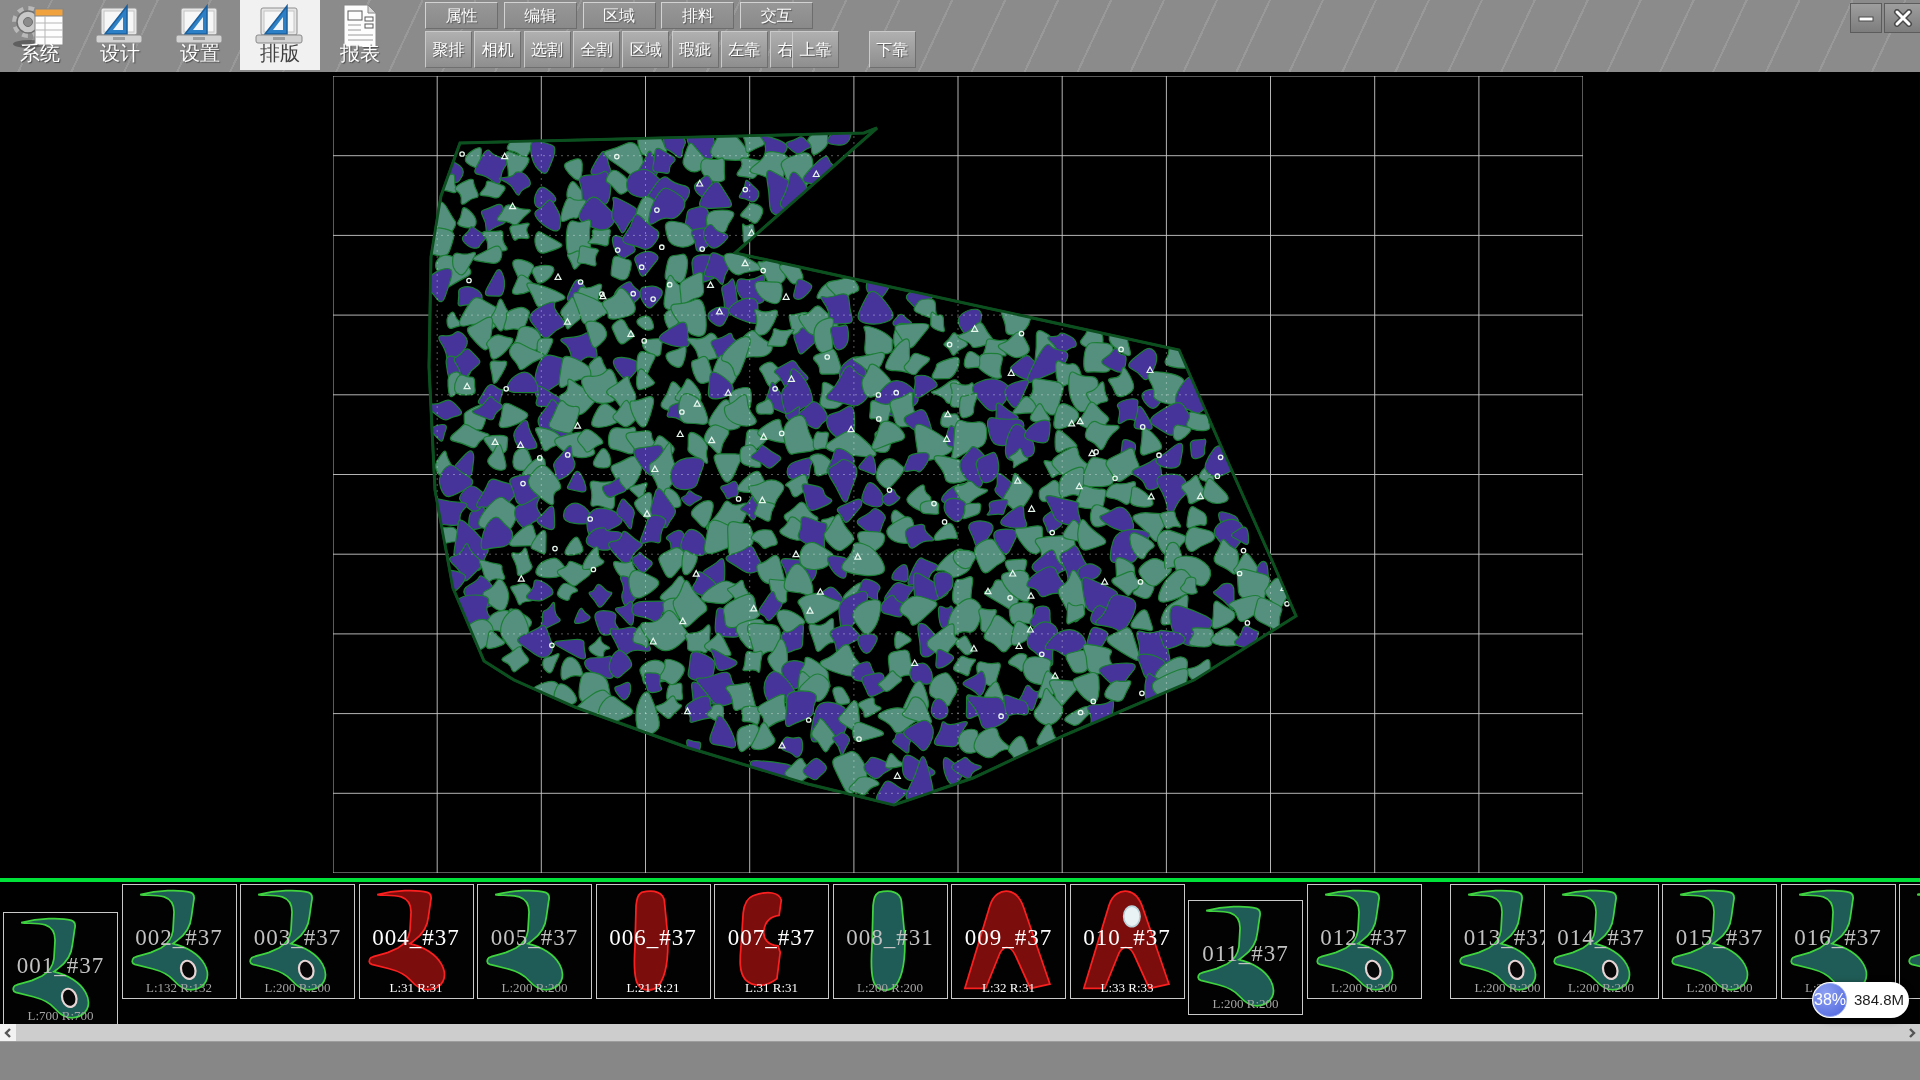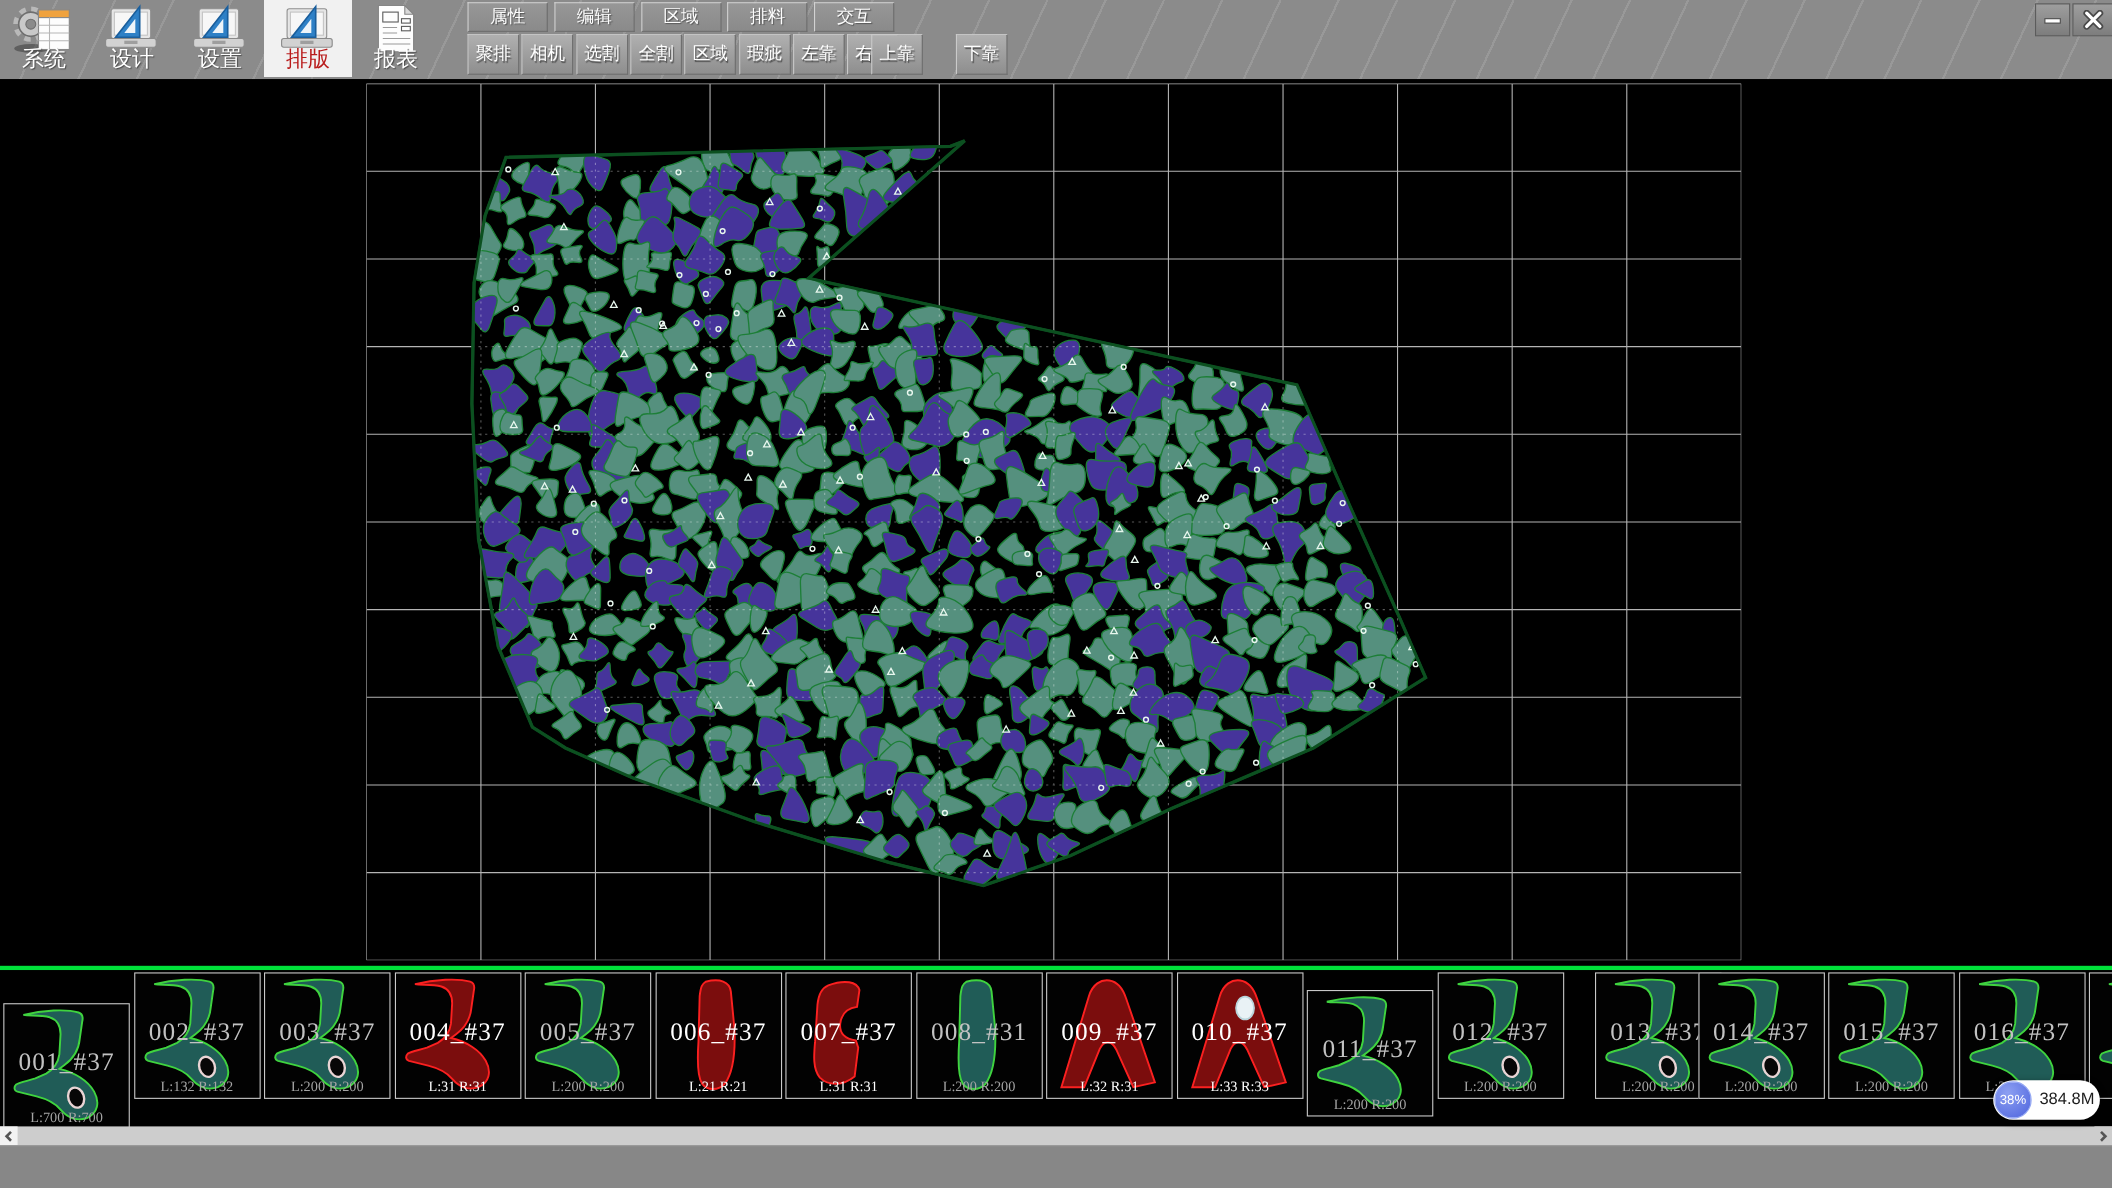--- a/index.html
+++ b/index.html
@@ -6,21 +6,21 @@
   body{width:1920px;height:1080px;overflow:hidden;background:#000;position:relative;
        font-family:"Liberation Sans",sans-serif;-webkit-font-smoothing:antialiased}
 
   
   .titlebar{position:absolute;left:0;top:0;width:1920px;height:72px;
     background:repeating-linear-gradient(115deg,rgba(255,255,255,0) 0 46px,rgba(255,255,255,.12) 46px 48px),#8b8b8b;}
   .app-btn{position:absolute;top:0;width:80px;height:70px;text-align:center}
   .app-btn.active{background:#f1f1f1}
   .app-icon{display:block;height:48px;padding-top:3px}
   .app-lbl{position:absolute;bottom:3px;left:0;right:0;font-size:20px;color:#fff;text-shadow:1px 1px 1px #4a4a4a}
-  .app-btn.active .app-lbl{color:#b91c1c;text-shadow:none}
+  .app-btn.active .app-lbl{color:#404040;text-shadow:none}
   .menu-tab{position:absolute;top:2px;width:71px;height:25px;line-height:25px;text-align:center;
     color:#fdfdfd;font-size:16px;text-shadow:1px 1px 1px #555;
     border:1px solid;border-color:#d2d2d2 #6d6d6d #6d6d6d #d2d2d2;background:linear-gradient(#979797,#8a8a8a)}
   .tool-btn{position:absolute;top:31px;width:45px;height:35px;line-height:35px;text-align:center;
     color:#fff;font-size:16px;text-shadow:1px 1px 1px #4f4f4f;
     border:1px solid;border-color:#cacaca #6f6f6f #6f6f6f #cacaca;background:linear-gradient(#b0b0b0,#8e8e8e)}
   .win-btn{position:absolute;top:3px;height:28px;background:linear-gradient(#9e9e9e,#7d7d7d);
     border:1px solid #5c5c5c;display:flex;align-items:center;justify-content:center}
 
   
@@ -37,21 +37,21 @@
   .cell .lr{position:absolute;left:0;right:0;bottom:2px;text-align:center;
     font-family:"Liberation Serif",serif;font-size:13px}
   .nm.gray{color:#c2c2c2}.lr.gray{color:#a5a5a5}
   .nm.green,.lr.green{color:#ffffff}
 
   
   #badge{position:absolute;left:1812px;top:982px;width:97px;height:36px;background:#fff;border-radius:18px;
     box-shadow:0 2px 7px rgba(0,0,0,.55);z-index:5}
   #badge-circle{position:absolute;left:1px;top:1px;width:34px;height:34px;border-radius:50%;
     background:radial-gradient(circle at 35% 30%,#8da0f2,#4d63dd);border:1px solid #93a7f3;box-sizing:border-box;
-    display:flex;align-items:center;justify-content:center;color:#fff;font-size:12px}
+    display:flex;align-items:center;justify-content:center;color:#fff;font-size:16px}
   #badge-text{position:absolute;left:42px;top:0;height:36px;line-height:36px;color:#1d1d1d;font-size:15px}
 
   
   #hscroll{position:absolute;left:0;top:1024px;width:1920px;height:17px;background:#cdcdcd}
   .scroll-arrow{position:absolute;top:0;width:16px;height:17px;background:#f2f2f2;
     display:flex;align-items:center;justify-content:center}
   .scroll-arrow.left{left:0}.scroll-arrow.right{right:0;background:#cdcdcd}
   #statusbar{position:absolute;left:0;top:1041px;width:1920px;height:39px;background:#878787;border-top:1px solid #9d9d9d;box-sizing:border-box}
 </style>
 </head>

